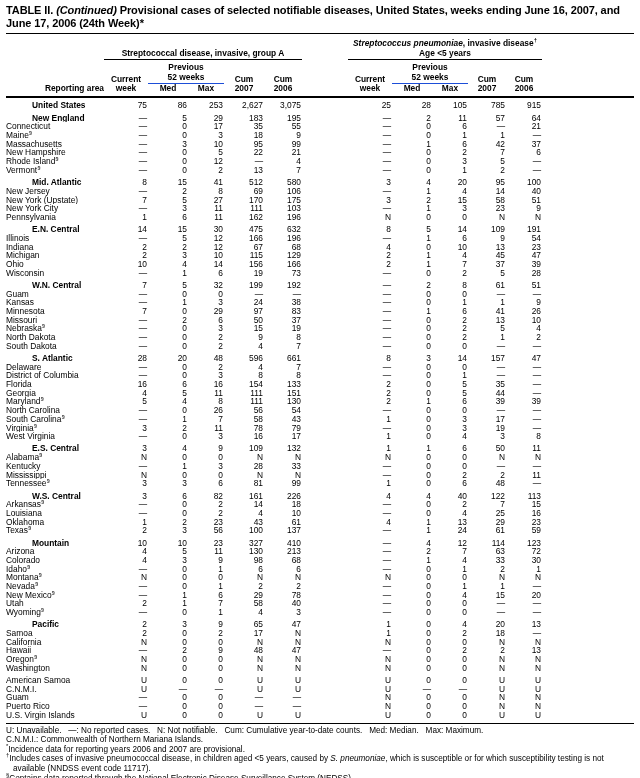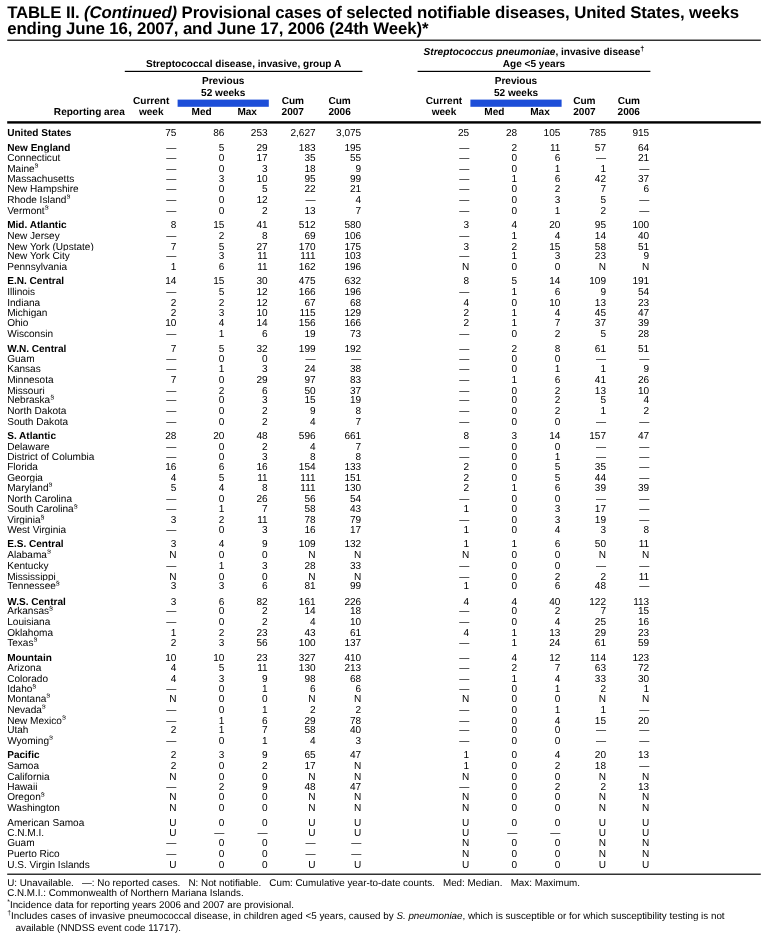--- a/index.html
+++ b/index.html
@@ -3,51 +3,51 @@
 <meta charset="utf-8">
 <style>
   html,body { margin:0; padding:0; background:#ffffff; }
   body {
     width:640px; height:778px; overflow:hidden;
     color:#000; font-family:"Liberation Sans", sans-serif;
     -webkit-font-smoothing:antialiased;
   }
   .page { padding:4px 6px 0 6px; --cols: 98px 44px 40px 36px 40px 38px 46px 44px 40px 36px 38px 36px 1fr; }
 
-  .title { font-size:14px; font-weight:bold; line-height:13px; letter-spacing:-0.1px; }
+  .title { font-size:11px; font-weight:bold; line-height:13px; letter-spacing:-0.1px; }
   .title .it { font-style:italic; }
 
   .toprule { border-top:1px solid #000; margin-top:3px; }
 
   
   .hdr { display:grid; grid-template-columns:var(--cols); grid-template-rows:auto auto auto;
          border-bottom:2px solid #000; padding:5px 0 2px 0;
          font-size:8.4px; font-weight:bold; line-height:9.6px; }
   .gtitle { grid-row:1; text-align:center; align-self:end; border-bottom:1px solid #000;
             padding-bottom:1px; margin-bottom:3px; white-space:nowrap; }
   .g1 { grid-column:2/7; }
   .g2 { grid-column:8/13; }
   .g2 .it { font-style:italic; }
   .hcell { text-align:center; align-self:end; }
-  .prev52 { border-bottom:6px solid #1d4ed8; padding-bottom:1px; }
+  .prev52 { border-bottom:1px solid #1d4ed8; padding-bottom:1px; }
   .r2 { grid-row:2; }
   .r3 { grid-row:3; }
   .c2{grid-column:2} .c34{grid-column:3/5} .c3{grid-column:3} .c4{grid-column:4}
   .c5{grid-column:5} .c6{grid-column:6}
   .c8{grid-column:8} .c910{grid-column:9/11} .c9{grid-column:9} .c10{grid-column:10}
   .c11{grid-column:11} .c12{grid-column:12}
   .reparea { grid-column:1; grid-row:3; text-align:right; align-self:end; white-space:nowrap; }
   sup { font-size:6px; vertical-align:super; line-height:0; }
 
   
   .tbody { font-size:8.4px; line-height:8.7px; }
   .block { margin-top:3.5px; }
   .trow { display:grid; grid-template-columns:var(--cols); }
   .lblcell { text-align:left; white-space:nowrap; overflow:hidden; }
-  .trow.bold .lblcell { font-weight:bold; }
+  .trow.bold .lblcell { font-weight:bold;margin-left:26px; }
   .num { text-align:right; padding-right:1px; white-space:nowrap; }
 
   .botrule { border-top:1.5px solid #000; margin-top:3px; }
 
   
   .fnotes { margin-top:2px; font-size:8.2px; line-height:9.6px; }
   .fn { padding-left:7px; text-indent:-7px; white-space:pre-wrap; }
   .fn .it { font-style:italic; }
   .fn sup { font-size:5.8px; }
 </style>

